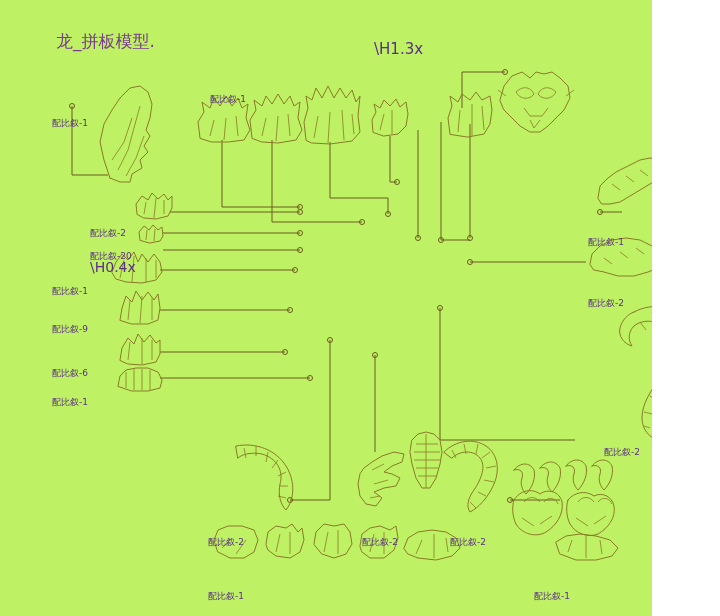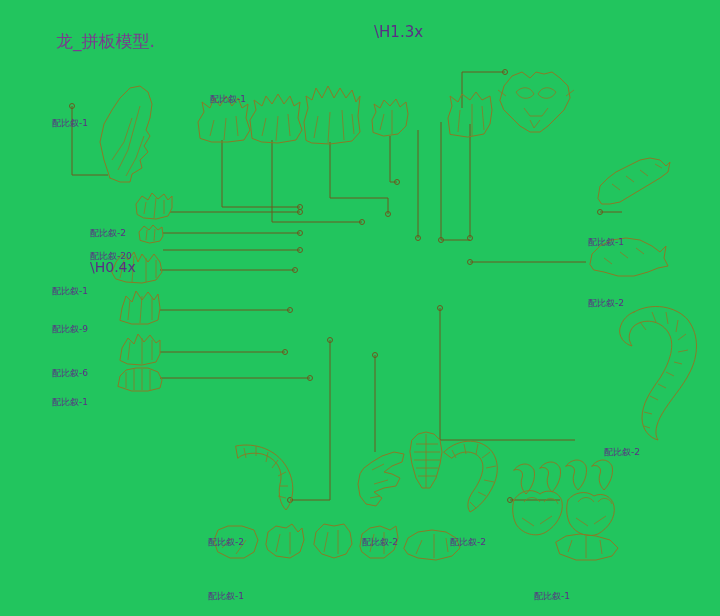--- a/index.html
+++ b/index.html
@@ -2,39 +2,39 @@
 <html><head>
 <meta charset="utf-8">
 <style>
   html, body {
     margin: 0;
     padding: 0;
     background: #ffffff;
   }
   #canvas {
     position: relative;
-    width: 720px;
+    width: 652px;
     height: 616px;
-    background: #22c55e;
+    background: #bef264;
     font-family: "DejaVu Sans", "Liberation Sans", sans-serif;
     overflow: hidden;
   }
   .title {
     position: absolute;
     left: 56px;
     top: 30px;
     font-size: 17px;
     color: #7a3a8f;
     font-family: "DejaVu Sans", "Liberation Sans", sans-serif;
     white-space: nowrap;
   }
   .scale-note {
     position: absolute;
     left: 374px;
-    top: 23px;
+    top: 40px;
     font-size: 15px;
     color: #5b2d86;
     white-space: nowrap;
     text-align: right;
   }
   .lbl {
     position: absolute;
     font-size: 9px;
     color: #5b2d86;
     white-space: nowrap;

